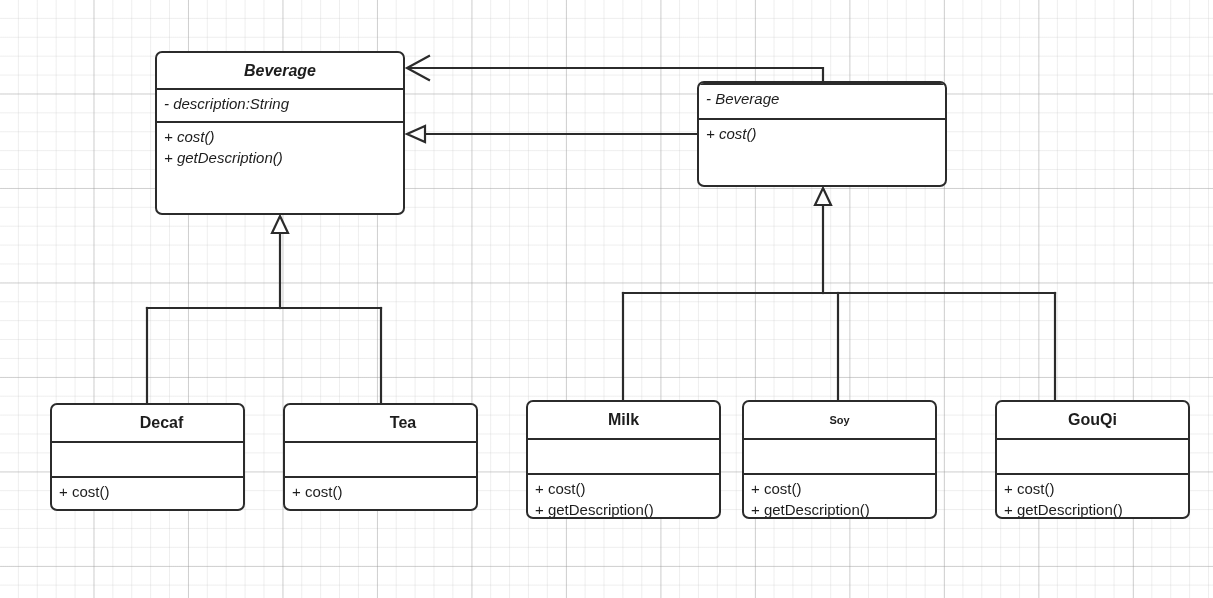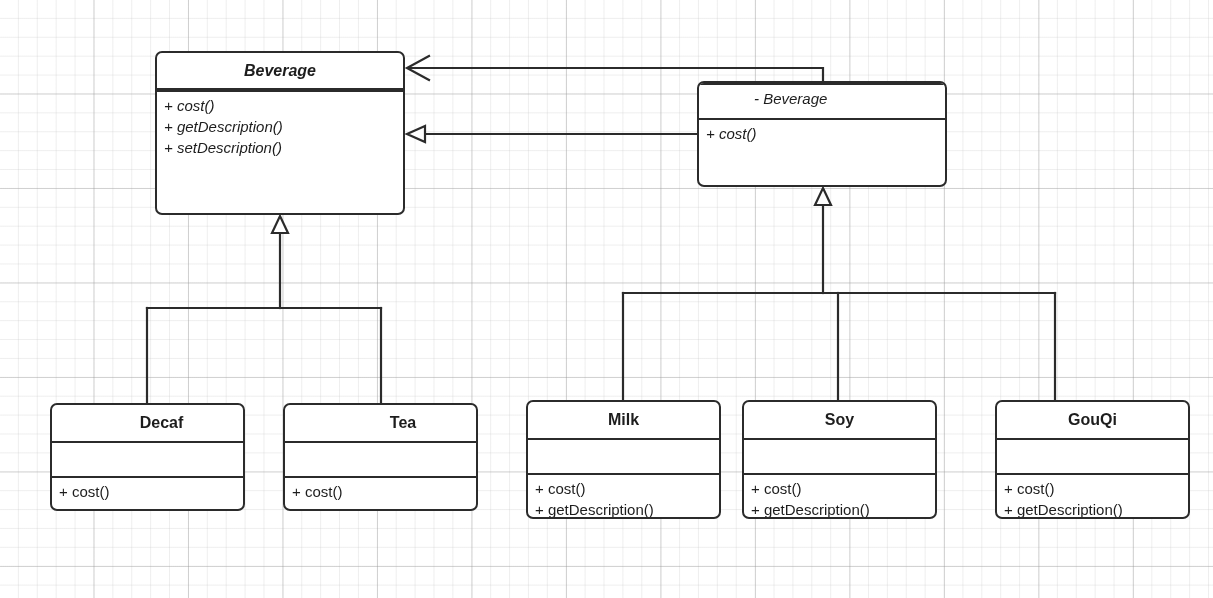--- a/index.html
+++ b/index.html
@@ -94,31 +94,33 @@
       <path d="M 623 293 L 623 400"></path>
       <path d="M 838 293 L 838 400"></path>
       <path d="M 1055 293 L 1055 400"></path>
       <path d="M 815 205 L 823 188 L 831 205 Z" fill="#ffffff"></path>
     </g>
   </svg>
 
   <div class="uml-class" style="left:155px; top:51px; width:250px; height:164px;">
     <div class="uml-name abstract" style="height:35px; font-size:16px;">Beverage</div>
     <div class="uml-sep"></div>
+    <div class="uml-compartment italic" style="height:31px; font-size:15px;">
+      <div class="uml-member">- description:String</div>
+    </div>
     <div class="uml-sep"></div>
     <div class="uml-compartment italic" style="font-size:15px;">
       <div class="uml-member">+ cost()</div>
       <div class="uml-member">+ getDescription()</div>
-      <div class="uml-member">+ setDescription()</div>
     </div>
   </div>
 
   <div class="uml-class" style="left:697px; top:81px; width:250px; height:106px;">
     <div class="uml-sep"></div>
-    <div class="uml-compartment italic" style="height:33px; font-size:15px;margin-left:48px;">
+    <div class="uml-compartment italic" style="height:33px; font-size:15px;">
       <div class="uml-member">- Beverage</div>
     </div>
     <div class="uml-sep"></div>
     <div class="uml-compartment italic" style="font-size:15px;">
       <div class="uml-member">+ cost()</div>
     </div>
   </div>
 
   <div class="uml-class" style="left:50px; top:403px; width:195px; height:108px;">
     <div class="uml-name" style="height:36px; font-size:16px;margin-left:28px;">Decaf</div>
@@ -145,21 +147,21 @@
     <div class="uml-sep"></div>
     <div class="uml-compartment" style="height:33px;"></div>
     <div class="uml-sep"></div>
     <div class="uml-compartment" style="font-size:15px;">
       <div class="uml-member">+ cost()</div>
       <div class="uml-member">+ getDescription()</div>
     </div>
   </div>
 
   <div class="uml-class" style="left:742px; top:400px; width:195px; height:119px;">
-    <div class="uml-name" style="height:36px; font-size:16px;">Soy</div>
+    <div class="uml-name" style="height:36px; font-size:11px;">Soy</div>
     <div class="uml-sep"></div>
     <div class="uml-compartment" style="height:33px;"></div>
     <div class="uml-sep"></div>
     <div class="uml-compartment" style="font-size:15px;">
       <div class="uml-member">+ cost()</div>
       <div class="uml-member">+ getDescription()</div>
     </div>
   </div>
 
   <div class="uml-class" style="left:958px; top:400px; width:195px; height:119px;margin-left:37px;">

